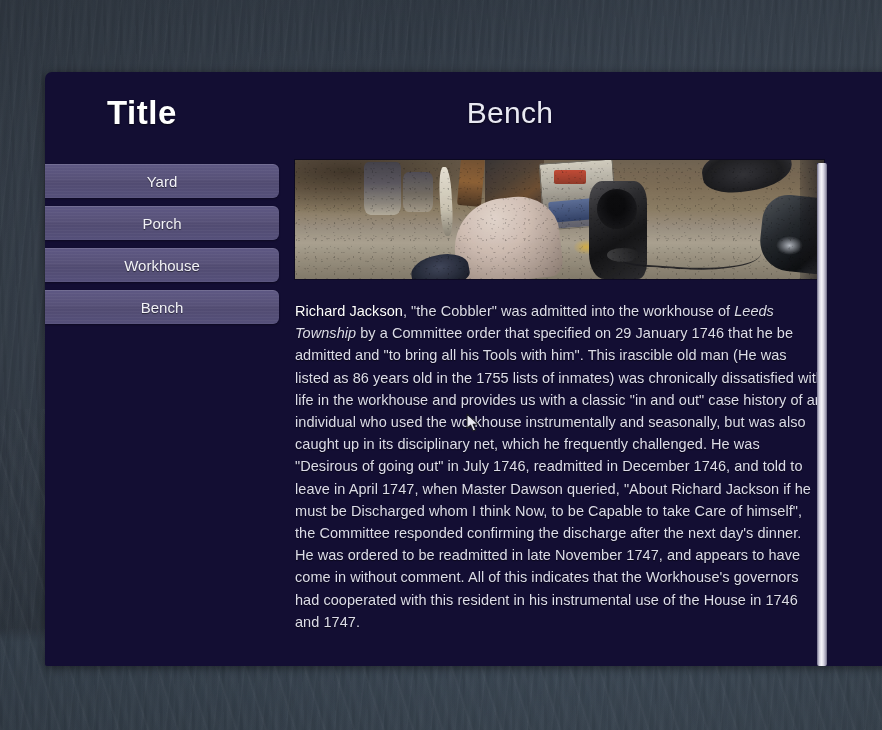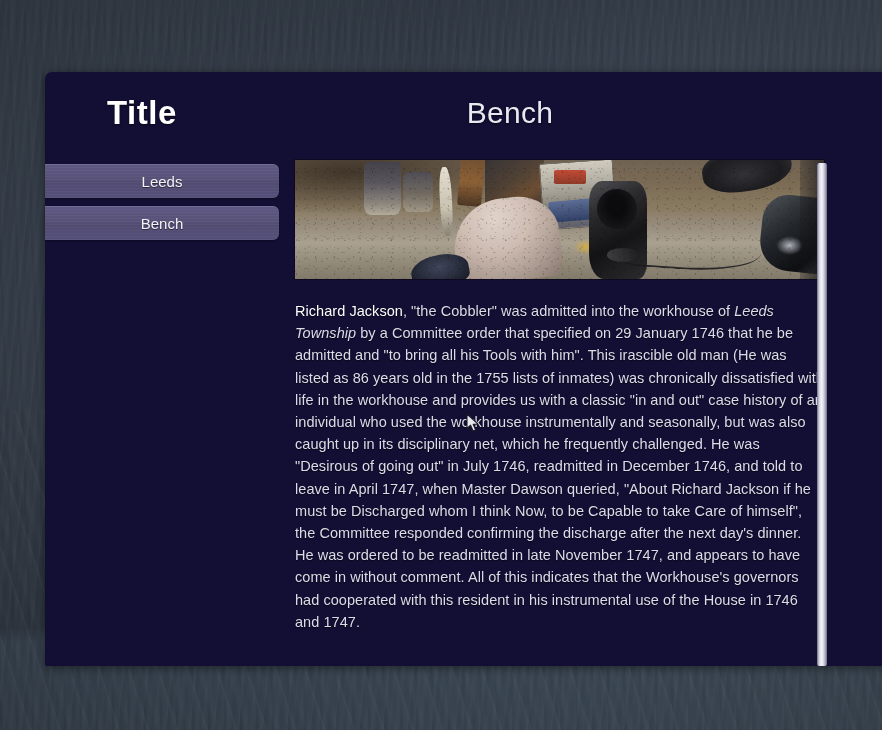--- a/index.html
+++ b/index.html
@@ -380,21 +380,27 @@
 
 <div id="panel">
 
   <div id="panel-header">
     <div id="site-title">Title</div>
     <div id="page-title">Bench</div>
   </div>
 
   <nav id="sidebar">
     <div class="nav-item">
-      <span class="nav-label">Leeds</span>
+      <span class="nav-label">Yard</span>
+    </div>
+    <div class="nav-item">
+      <span class="nav-label">Porch</span>
+    </div>
+    <div class="nav-item">
+      <span class="nav-label">Workhouse</span>
     </div>
     <div class="nav-item">
       <span class="nav-label">Bench</span>
     </div>
   </nav>
 
   <div id="content">
 
     <div id="hero-photo">
       <div class="ph ph-shadow-tl"></div>

